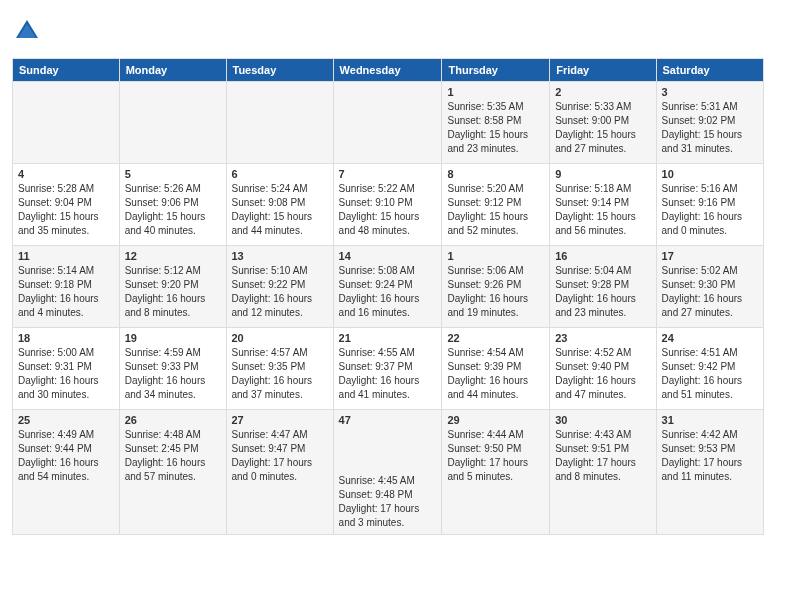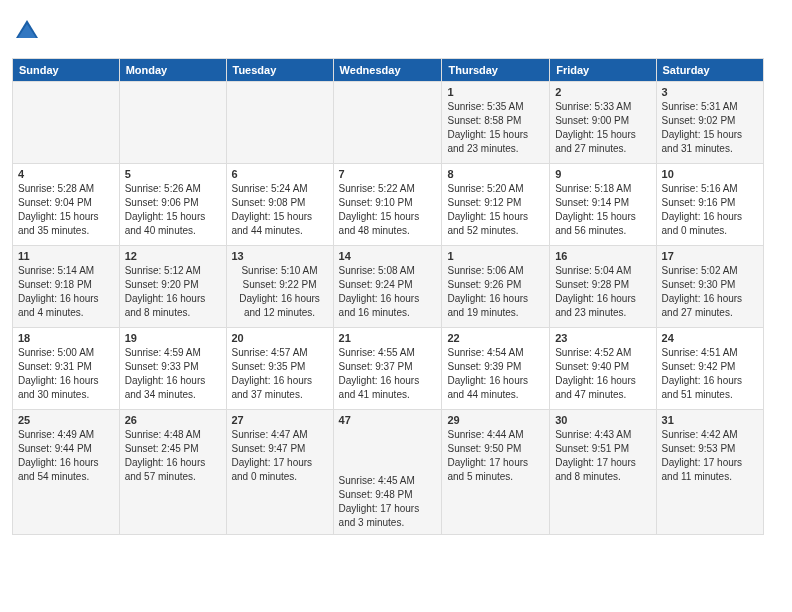--- a/index.html
+++ b/index.html
@@ -220,21 +220,21 @@
           </td>
           <td>
             <div class="day-num">12</div>
             <div class="day-info" style="white-space: pre-line;">Sunrise: 5:12 AM
 Sunset: 9:20 PM
 Daylight: 16 hours
 and 8 minutes.</div>
           </td>
           <td>
             <div class="day-num">13</div>
-            <div class="day-info" style="white-space: pre-line; text-align: center;">Sunrise: 5:10 AM
+            <div class="day-info" style="white-space: pre-line;">Sunrise: 5:10 AM
 Sunset: 9:22 PM
 Daylight: 16 hours
 and 12 minutes.</div>
           </td>
           <td>
             <div class="day-num">14</div>
             <div class="day-info" style="white-space: pre-line;">Sunrise: 5:08 AM
 Sunset: 9:24 PM
 Daylight: 16 hours
 and 16 minutes.</div>

